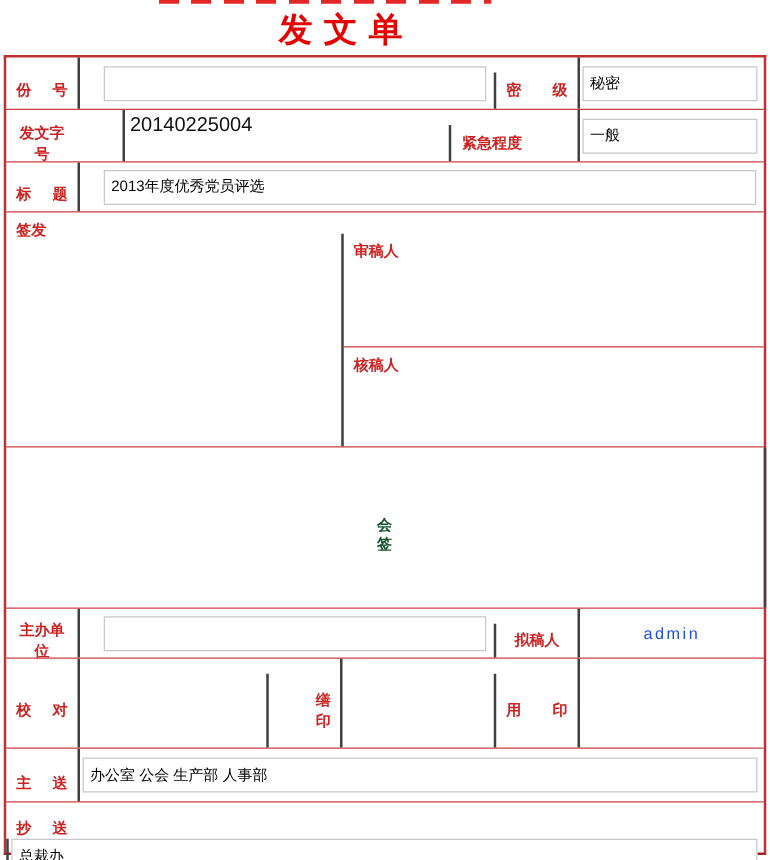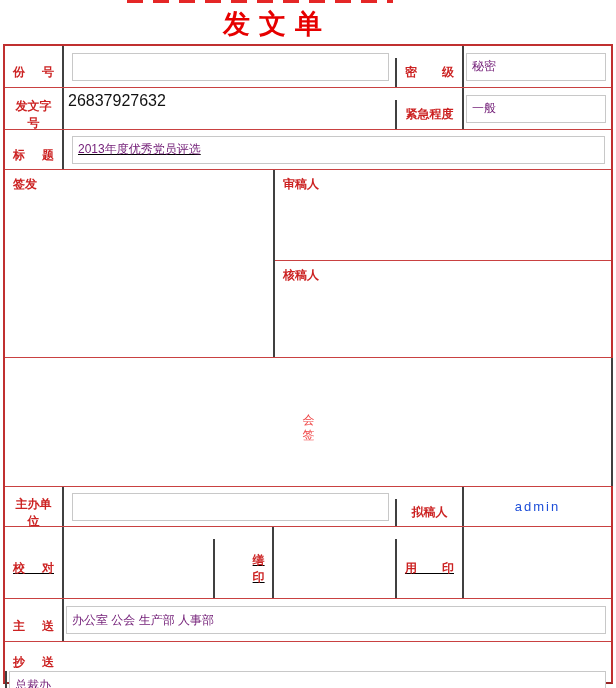--- a/index.html
+++ b/index.html
@@ -43,61 +43,61 @@
 
   .w-lab1 { width:57px; flex:none; }
   .w-lab2 { width:67px; flex:none; }
   .w-fld2 { width:149px; flex:none; }
   .grow { flex:1 1 0; min-width:0; }
 
   .field { display:flex; align-items:center; }
   .tinput {
     height:28px; border:1px solid #c8c8c8; background:#fff;
     font-family:"Liberation Sans","DejaVu Sans",sans-serif;
-    font-size:12px; color:#701a75; padding:0 5px; outline:none; width:100%;
-  }
-  .pad-l { padding-left:8px; padding-right:6px;text-decoration:underline; }
+    font-size:12px; color:#000000; padding:0 5px; outline:none; width:100%;
+  }
+  .pad-l { padding-left:19px; padding-right:6px; }
   .pad-r { padding-left:2px; padding-right:5px; }
 
   .docnum { font-size:16px; color:#111; padding:4px 0 0 4px; align-self:flex-start; }
 
   .corner-lbl {
     position:absolute; top:6px; left:8px;
     color:#cc2222; font-weight:bold; font-size:12px;
   }
   .r4-left { flex:1 1 0; }
-  .r4-right { width:338px; flex:none; display:flex; flex-direction:column; }
+  .r4-right { width:338px; flex:none; display:flex; flex-direction:column;margin-top:17px; }
   .r4-top { height:91px; border-bottom:1px solid #c94141; position:relative; }
   .r4-bottom { flex:1; position:relative;font-family:Liberation Mono, monospace; }
 
   .w-huiqian { width:31px; flex:none; }
   .vlabel {
     width:100%; display:flex; align-items:center; justify-content:center;
   }
   .vlabel span {
     display:block; width:13px; line-height:15px; word-break:break-all;
-    color:#ef4444; font-weight:normal; font-size:12px; text-align:right;
+    color:#14532d; font-weight:bold; font-size:12px; text-align:left;
   }
 
   .admin-val {
     width:100%; text-align:center; font-size:13px; color:#1d4ed8;
     letter-spacing:2px;
   }
 
   .w-shan { width:59px; flex:none;padding-left:30px; }
   .r7-f1 { flex:153 1 0; min-width:0; }
   .r7-f2 { flex:125 1 0; min-width:0; }
 
   .h-r1 { height:42px; flex:none; }
-  .h-r2 { height:42px; flex:none; }
+  .h-r2 { height:42px; flex:none;gap:36px; }
   .h-r3 { height:40px; flex:none; }
   .h-r4 { height:188px; flex:none; }
   .h-r5 { height:129px; flex:none; }
   .h-r6 { height:40px; flex:none; }
-  .h-r7 { height:72px; flex:none;text-decoration:underline; }
+  .h-r7 { height:72px; flex:none; }
   .h-r8 { height:43px; flex:none; }
   .h-r9 { flex:1; }
 </style>
 </head>
 <body>
 
 <div class="page">
 
   <div class="top-clip"></div>
 
@@ -118,21 +118,21 @@
       <div class="cell field w-fld2 pad-r">
         <input class="tinput" type="text" value="秘密" style="">
       </div>
     </div>
 
     <div class="row h-r2">
       <div class="cell lbl cen w-lab1">
         <span class="lbl-inner">发文字号</span>
       </div>
       <div class="cell field grow">
-        <div class="docnum">26837927632</div>
+        <div class="docnum">20140225004</div>
       </div>
       <div class="cell lbl cen w-lab2">
         <span class="lbl-inner">紧急程度</span>
       </div>
       <div class="cell field w-fld2 pad-r">
         <input class="tinput" type="text" value="一般" style="">
       </div>
     </div>
 
     <div class="row h-r3">

